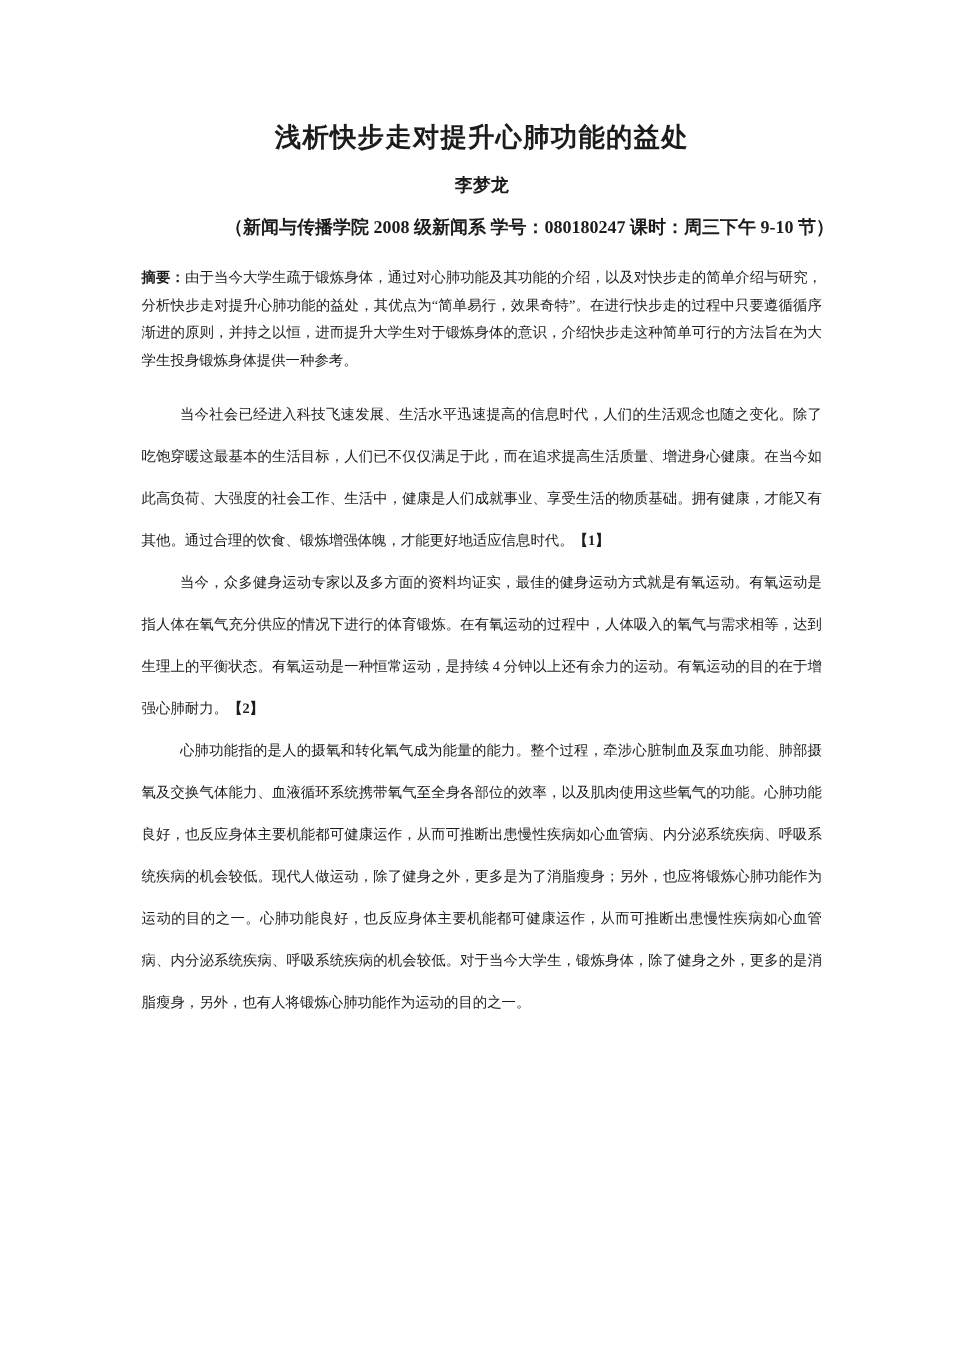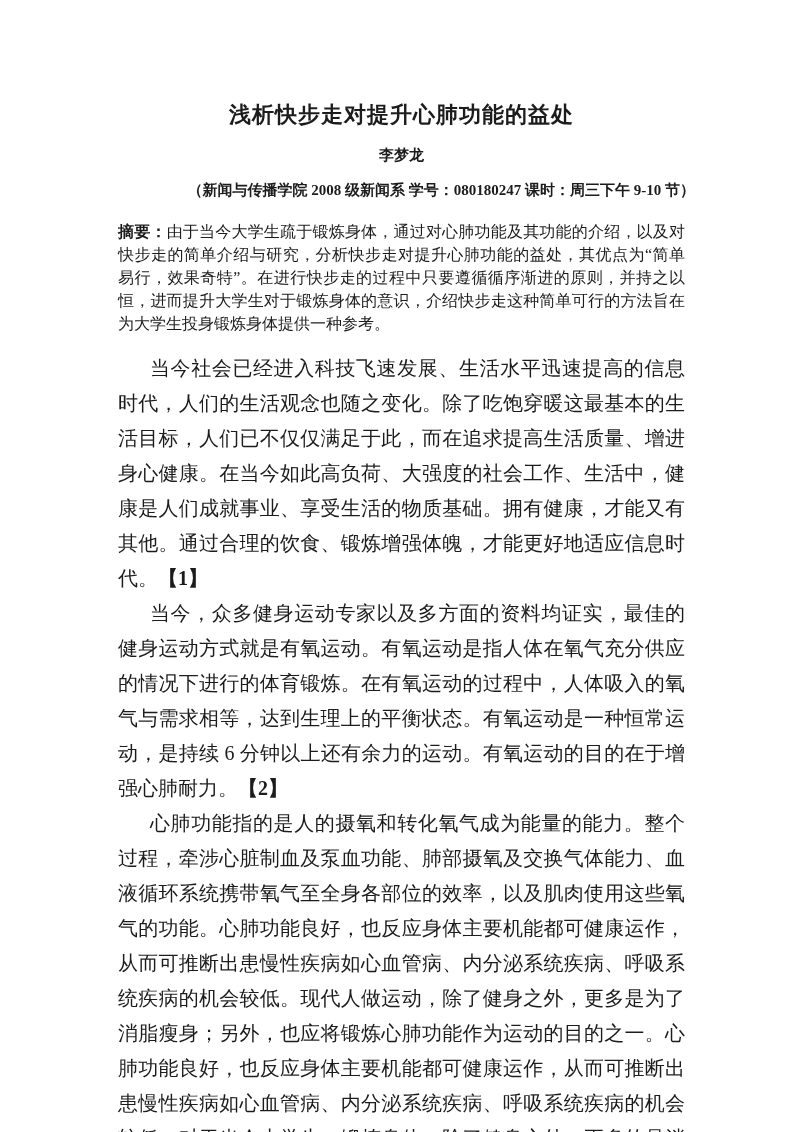--- a/index.html
+++ b/index.html
@@ -43,41 +43,41 @@
     margin-left: -10px;
     margin-right: -10px;
     font-size: 15px;
     font-weight: bold;
     text-align: right;
     white-space: nowrap;
     line-height: 22px;
   }
   .abstract {
     margin-top: 19px;
-    font-size: 16px;
+    font-size: 12px;
     line-height: 23px;
     text-align: justify;
     text-justify: inter-ideograph;
   }
   .abstract .label,
   .keywords .label {
     font-weight: bold;
   }
   .keywords {
     margin-top: 18px;
     font-size: 16px;
     font-weight: bold;
     line-height: 23px;
   }
   .body-text {
     margin-top: 16px;
   }
   .body-text p {
     margin: 0;
-    font-size: 20px;
+    font-size: 12px;
     line-height: 35px;
     text-align: justify;
     text-justify: inter-ideograph;
     text-indent: 32px;
   }
   .ref-marker {
     font-weight: bold;
   }
 </style>
 </head>
@@ -94,20 +94,20 @@
 
     <div class="abstract">
       <span class="label">摘要：</span><span>由于当今大学生疏于锻炼身体，通过对心肺功能及其功能的介绍，以及对快步走的简单介绍与研究，分析快步走对提升心肺功能的益处，其优点为“简单易行，效果奇特”。在进行快步走的过程中只要遵循循序渐进的原则，并持之以恒，进而提升大学生对于锻炼身体的意识，介绍快步走这种简单可行的方法旨在为大学生投身锻炼身体提供一种参考。</span>
     </div>
 
 
     <div class="body-text">
 
       <p><span>当今社会已经进入科技飞速发展、生活水平迅速提高的信息时代，人们的生活观念也随之变化。除了吃饱穿暖这最基本的生活目标，人们已不仅仅满足于此，而在追求提高生活质量、增进身心健康。在当今如此高负荷、大强度的社会工作、生活中，健康是人们成就事业、享受生活的物质基础。拥有健康，才能又有其他。通过合理的饮食、锻炼增强体魄，才能更好地适应信息时代。</span><span class="ref-marker">【1】</span></p>
 
-      <p><span>当今，众多健身运动专家以及多方面的资料均证实，最佳的健身运动方式就是有氧运动。有氧运动是指人体在氧气充分供应的情况下进行的体育锻炼。在有氧运动的过程中，人体吸入的氧气与需求相等，达到生理上的平衡状态。有氧运动是一种恒常运动，是持续 6 分钟以上还有余力的运动。有氧运动的目的在于增强心肺耐力。</span><span class="ref-marker">【2】</span></p>
+      <p><span>当今，众多健身运动专家以及多方面的资料均证实，最佳的健身运动方式就是有氧运动。有氧运动是指人体在氧气充分供应的情况下进行的体育锻炼。在有氧运动的过程中，人体吸入的氧气与需求相等，达到生理上的平衡状态。有氧运动是一种恒常运动，是持续 4 分钟以上还有余力的运动。有氧运动的目的在于增强心肺耐力。</span><span class="ref-marker">【2】</span></p>
 
       <p><span>心肺功能指的是人的摄氧和转化氧气成为能量的能力。整个过程，牵涉心脏制血及泵血功能、肺部摄氧及交换气体能力、血液循环系统携带氧气至全身各部位的效率，以及肌肉使用这些氧气的功能。心肺功能良好，也反应身体主要机能都可健康运作，从而可推断出患慢性疾病如心血管病、内分泌系统疾病、呼吸系统疾病的机会较低。现代人做运动，除了健身之外，更多是为了消脂瘦身；另外，也应将锻炼心肺功能作为运动的目的之一。心肺功能良好，也反应身体主要机能都可健康运作，从而可推断出患慢性疾病如心血管病、内分泌系统疾病、呼吸系统疾病的机会较低。对于当今大学生，锻炼身体，除了健身之外，更多的是消脂瘦身，另外，也有人将锻炼心肺功能作为运动的目的之一。</span><span class="ref-marker"></span></p>
 
     </div>
 
   </div>
 </div>
 
 </body></html>

